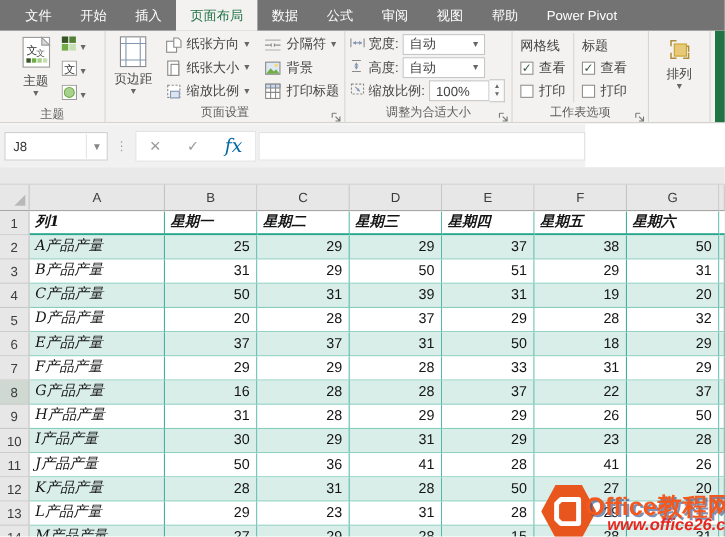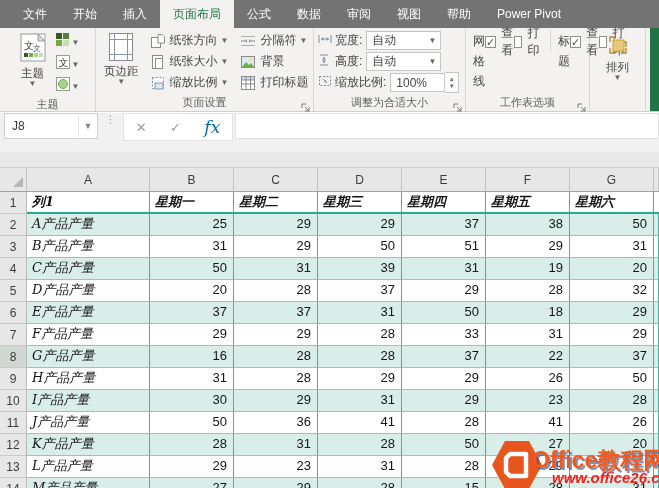--- a/index.html
+++ b/index.html
@@ -28,31 +28,31 @@
   .minibtn{display:flex;align-items:center;height:20px;padding:1px 2px;cursor:default;}
   .minibtn .carr{font-size:8px;color:#666;margin-left:2px;}
   .frow{display:flex;align-items:center;height:21px;font-size:12px;color:#444;padding-left:4px;white-space:nowrap;}
   .sel{width:64px;height:17px;background:#fff;border:1px solid #c6c6c6;display:flex;align-items:center;
        justify-content:space-between;font-size:12px;color:#444;padding:0 4px 0 5px;margin-left:4px;}
   .sel .carr{font-size:8px;color:#666;}
   .inp{width:48px;height:17px;background:#fff;border:1px solid #c6c6c6;font-size:12px;color:#444;
        display:flex;align-items:center;padding-left:5px;margin-left:4px;}
   .spin{width:13px;height:19px;border:1px solid #c6c6c6;border-left:none;background:#fafafa;display:flex;
         flex-direction:column;align-items:center;justify-content:center;font-size:6px;color:#666;line-height:7px;}
-  .socol{display:flex;padding:1px 7px 0;font-size:12px;color:#444;}
+  .socol{display:flex;flex-direction:column;padding:1px 7px 0;font-size:12px;color:#444;}
   .socol.div{border-left:1px solid #d8d6d4;}
   .sohead{height:20px;line-height:20px;}
   .cbrow{display:flex;align-items:center;height:21px;cursor:default;}
   .cb{width:12px;height:12px;border:1px solid #8f8f8f;background:#fff;font-size:11px;line-height:11px;
       text-align:center;color:#3d5a3d;margin-right:5px;box-sizing:border-box;}
   .greenstrip{width:9px;background:#217346;height:83px;flex:none;}
   .rfill{flex:1;}
 
   
-  .fbar{position:absolute;top:113px;left:0;width:659px;height:39px;background:#f1f1f1;display:flex;align-items:flex-start;box-sizing:border-box;}
+  .fbar{position:absolute;top:113px;left:0;width:532px;height:39px;background:#f1f1f1;display:flex;align-items:center;box-sizing:border-box;}
   .namebox{margin-left:4px;width:92px;height:24px;background:#fff;border:1px solid #cfcfcf;display:flex;align-items:center;font-size:12px;color:#333;}
   .namebox .nbtext{flex:1;padding-left:7px;}
   .namebox .nbarr{width:18px;text-align:center;color:#888;font-size:9px;border-left:1px solid #e4e4e4;line-height:22px;height:22px;}
   .fdots{color:#a0a0a0;font-size:11px;margin:0 7px;letter-spacing:0;}
   .fbtns{width:108px;height:26px;background:#fff;border:1px solid #e2e2e2;display:flex;align-items:center;justify-content:space-around;}
   .fbtn{color:#9a9a9a;font-size:13px;cursor:default;}
   .fxbtn{font-family:"DejaVu Serif",serif;font-style:italic;color:#0369a1;font-size:17px;}
   .ffield{flex:1;height:26px;background:#fff;border:1px solid #e2e2e2;margin-left:2px;font-size:12px;color:#333;line-height:24px;padding-left:6px;box-sizing:border-box;}
 
   
@@ -86,22 +86,22 @@
 </head>
 <body>
 
 <div class="app">
 
   <div class="tabbar">
       <div class="tab">文件</div>
       <div class="tab">开始</div>
       <div class="tab">插入</div>
       <div class="tab active">页面布局</div>
+      <div class="tab">数据</div>
       <div class="tab">公式</div>
-      <div class="tab">数据</div>
       <div class="tab">审阅</div>
       <div class="tab">视图</div>
       <div class="tab">帮助</div>
       <div class="tab">Power Pivot</div>
     </div>
 
   <div class="ribbon">
 
     <div class="rgroup" style="width:96px">
       <div class="rcontent" style="justify-content:center;gap:2px">

